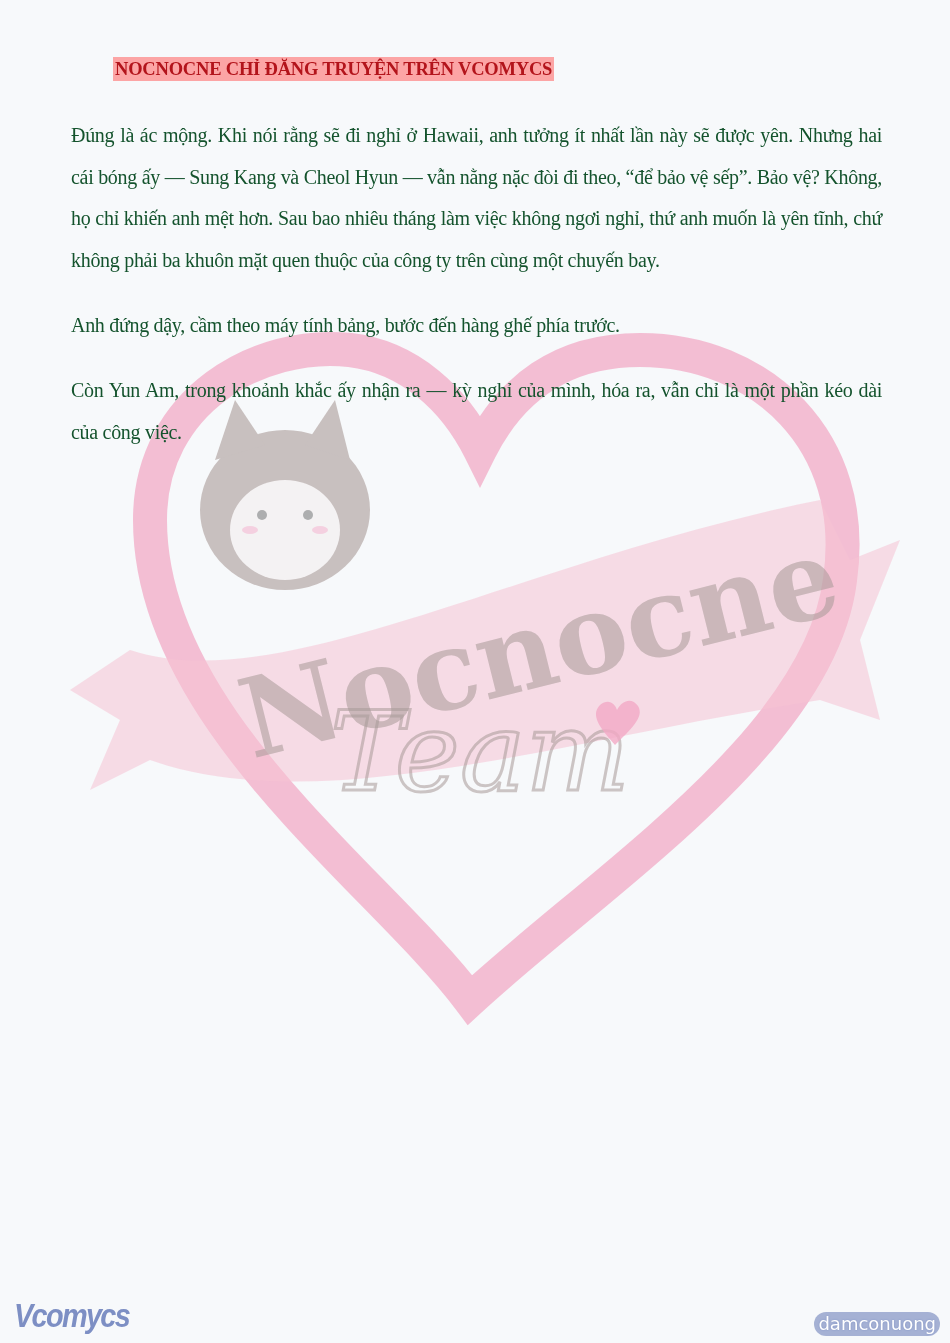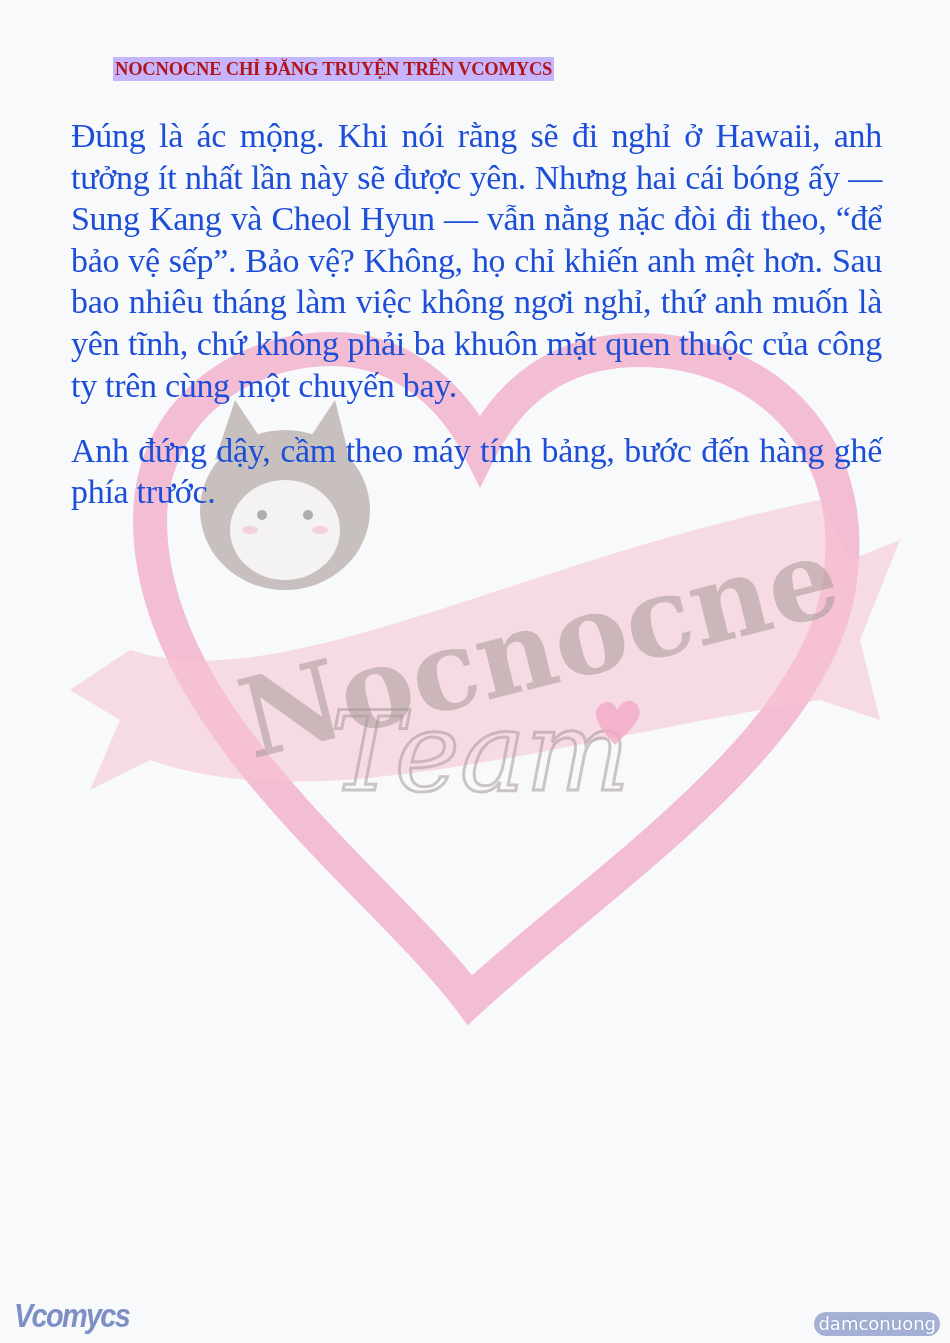--- a/index.html
+++ b/index.html
@@ -7,32 +7,32 @@
     width: 950px; height: 1343px; overflow: hidden;
     background: #f7f9fb;
     position: relative;
     font-family: "Liberation Serif", "DejaVu Serif", serif;
   }
   .page { position: absolute; left: 0; top: 0; width: 950px; height: 1343px; }
   .watermark { position: absolute; left: 0; top: 0; width: 950px; height: 1343px; pointer-events: none; }
   .header-banner {
     position: absolute; left: 113px; top: 57px; height: 24px;
     padding: 0 2px;
-    background: #c4b5fd;
+    background: #fca5a5;
     color: #b3141b;
     font-family: "Liberation Serif", serif;
     font-weight: bold;
     font-size: 18.5px; line-height: 24px;
     letter-spacing: -0.2px;
     white-space: nowrap;
   }
   .content {
     position: absolute; left: 71px; top: 115px; width: 811px;
-    color: #1d4ed8;
-    font-size: 34px; line-height: 41.6px;
+    color: #14532d;
+    font-size: 20px; line-height: 41.6px;
     text-align: justify;
     letter-spacing: -0.3px;
   }
   .content p { margin: 0 0 23.5px 0; }
   .footer-logo {
     position: absolute; left: 14px; top: 1296px;
     font-family: "Liberation Sans", sans-serif;
     font-style: italic; font-weight: bold;
     font-size: 34px; letter-spacing: -2px;
     color: #7d8fc4;
@@ -75,17 +75,18 @@
     <text x="330" y="790" font-family="DejaVu Serif, serif" font-style="italic" font-size="110" fill="none" stroke="#a89a98" stroke-width="3" opacity="0.55">Team</text>
 
     <path d="M615 745 C 600 728, 590 715, 600 705 C 608 698, 615 703, 617 710 C 622 700, 632 697, 638 706 C 645 717, 630 730, 615 745 Z" fill="#f2a9c6" opacity="0.8"></path>
   </svg>
 
   <div class="header-banner">NOCNOCNE CHỈ ĐĂNG TRUYỆN TRÊN VCOMYCS</div>
 
   <div class="content">
     <p>Đúng là ác mộng. Khi nói rằng sẽ đi nghỉ ở Hawaii, anh tưởng ít nhất lần này sẽ được yên. Nhưng hai cái bóng ấy — Sung Kang và Cheol Hyun — vẫn nằng nặc đòi đi theo, “để bảo vệ sếp”. Bảo vệ? Không, họ chỉ khiến anh mệt hơn. Sau bao nhiêu tháng làm việc không ngơi nghỉ, thứ anh muốn là yên tĩnh, chứ không phải ba khuôn mặt quen thuộc của công ty trên cùng một chuyến bay.</p>
     <p>Anh đứng dậy, cầm theo máy tính bảng, bước đến hàng ghế phía trước.</p>
+    <p>Còn Yun Am, trong khoảnh khắc ấy nhận ra — kỳ nghỉ của mình, hóa ra, vẫn chỉ là một phần kéo dài của công việc.</p>
   </div>
 
   <div class="footer-logo">Vcomycs</div>
   <div class="footer-credit">damconuong</div>
 </div>
 
 </body></html>

